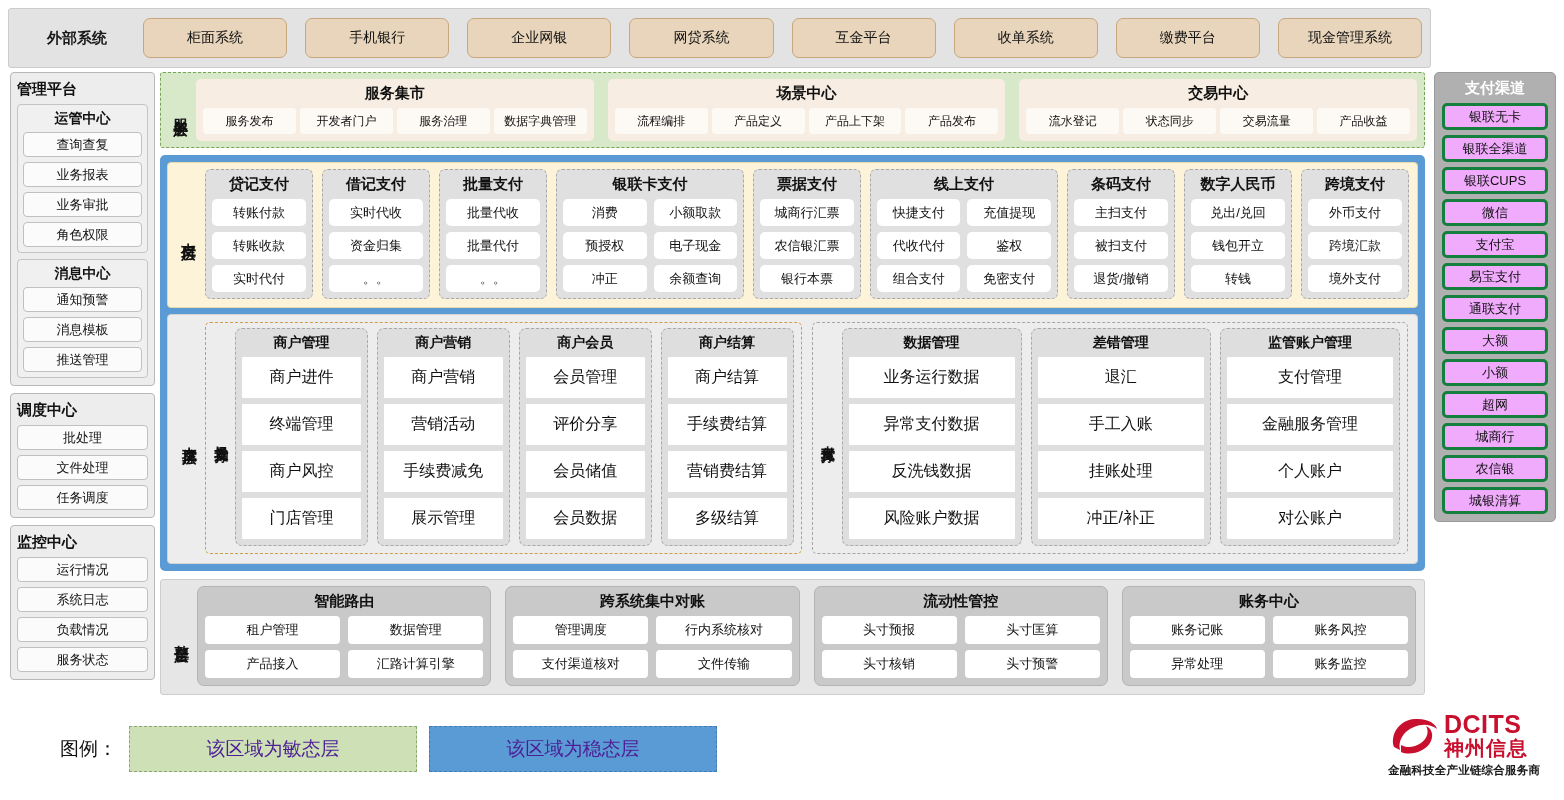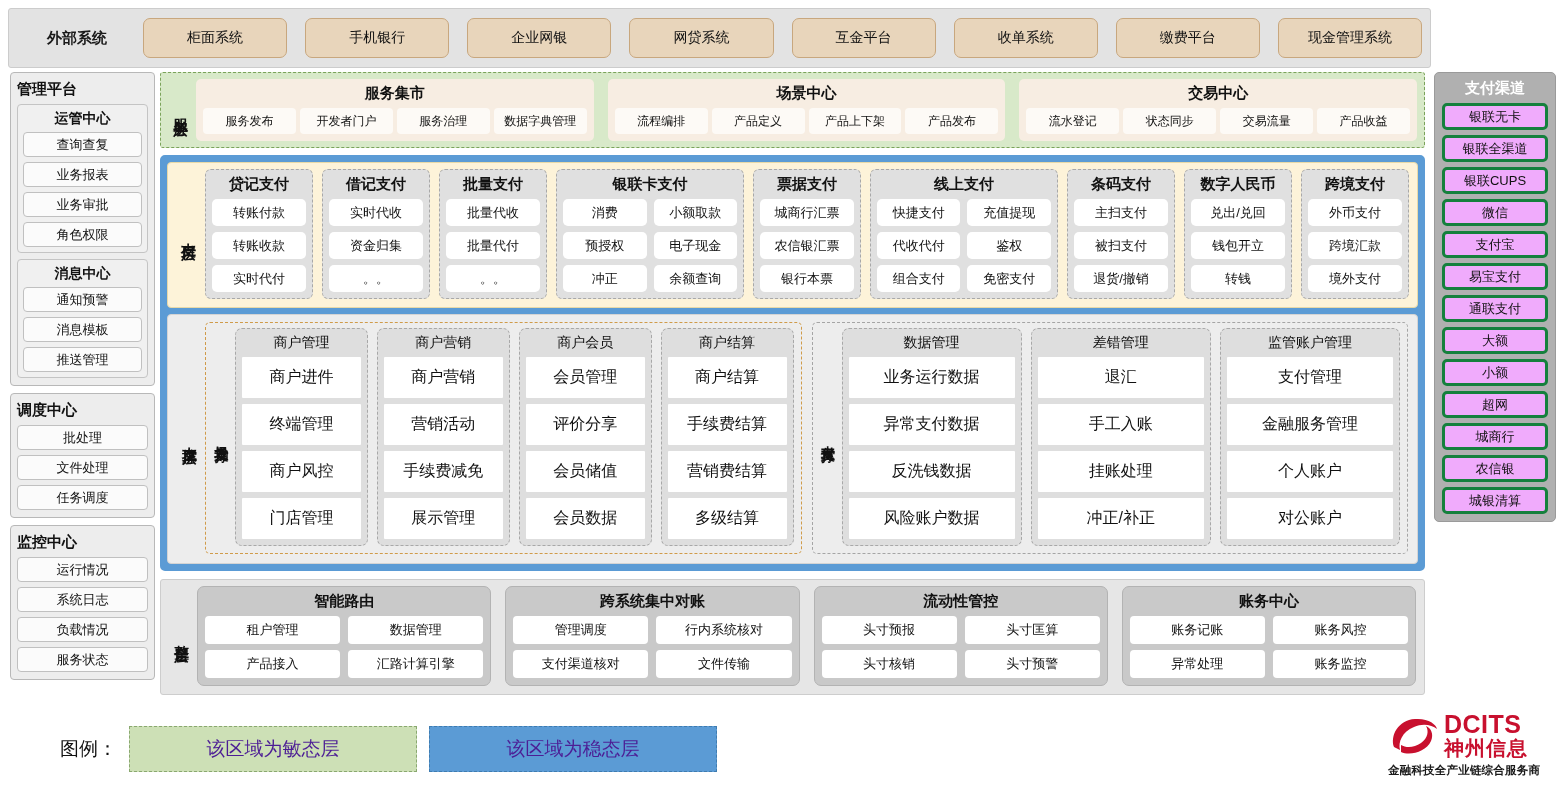--- a/index.html
+++ b/index.html
@@ -133,21 +133,21 @@
     writing-mode: vertical-rl; text-orientation: upright;
     font-size: 14px; font-weight: bold; color: #111;
     display: flex; align-items: center; justify-content: center;
     letter-spacing: 1px; flex: 0 0 22px; padding-right: 4px;
   }
   .sup-cols { display: flex; flex: 1; gap: 9px; }
   .sup-col {
     flex: 1; background: #dedede; border: 1px dashed #a8a8a8; border-radius: 7px;
     padding: 3px 6px 6px 6px;
   }
-  .sup-col-title { font-size: 14px; font-weight: normal; text-align: center; color: #111; padding: 2px 0 5px 0; white-space: nowrap; }
+  .sup-col-title { font-size: 14px; font-weight: bold; text-align: center; color: #111; padding: 2px 0 5px 0; white-space: nowrap; }
   .sup-item {
     background: #ffffff; border-radius: 1px; height: 41px;
     display: flex; align-items: center; justify-content: center;
     font-size: 16px; color: #111; margin-bottom: 6px; white-space: nowrap;
   }
   .sup-item:last-child { margin-bottom: 0; }
 
   
   .int-layer {
     background: #e6e6e6; border: 1px solid #cdcdcd; border-radius: 3px;

